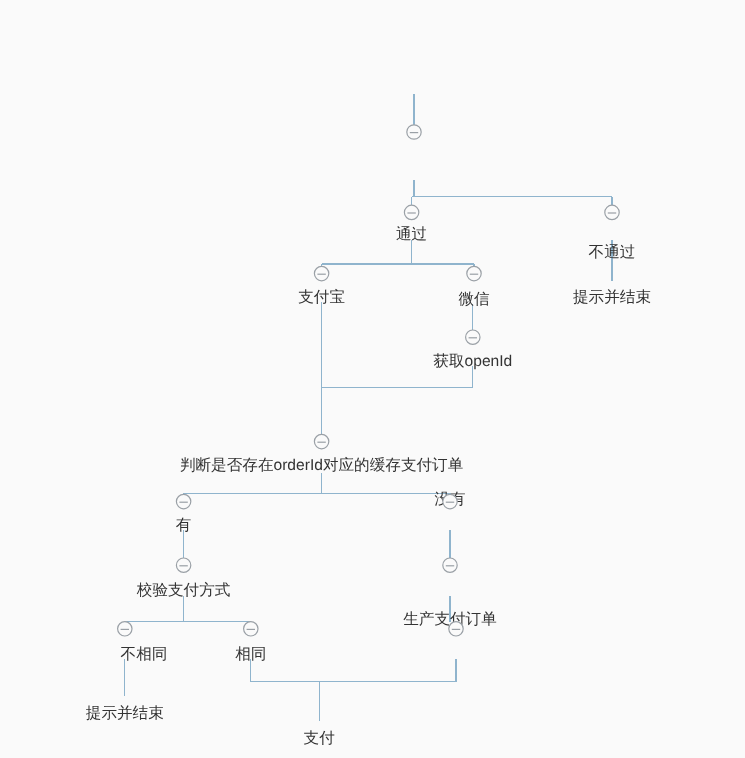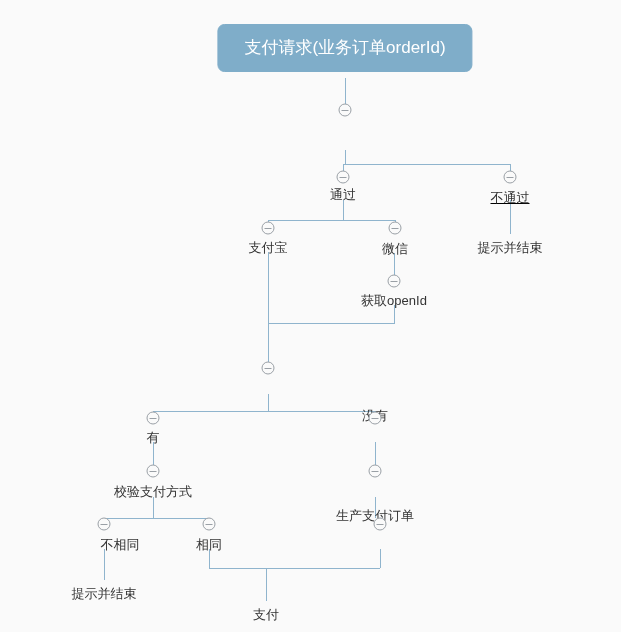--- a/index.html
+++ b/index.html
@@ -105,45 +105,47 @@
       <path d="M375,442 L375,465" stroke="#8fb4cd" stroke-width="1" fill="none" shape-rendering="crispEdges"></path>
       <path d="M153,497 L153,518 M104,518 L209,518" stroke="#8fb4cd" stroke-width="1" fill="none" shape-rendering="crispEdges"></path>
       <path d="M104,518 L104,519" stroke="#8fb4cd" stroke-width="1" fill="none" shape-rendering="crispEdges"></path>
       <path d="M209,518 L209,519" stroke="#8fb4cd" stroke-width="1" fill="none" shape-rendering="crispEdges"></path>
       <path d="M375,497 L375,518" stroke="#8fb4cd" stroke-width="1" fill="none" shape-rendering="crispEdges"></path>
       <path d="M104,549 L104,580" stroke="#8fb4cd" stroke-width="1" fill="none" shape-rendering="crispEdges"></path>
       <path d="M209,549 L209,568 L380,568" stroke="#8fb4cd" stroke-width="1" fill="none" shape-rendering="crispEdges"></path>
       <path d="M380,549 L380,568" stroke="#8fb4cd" stroke-width="1" fill="none" shape-rendering="crispEdges"></path>
       <path d="M266,568 L266,601" stroke="#8fb4cd" stroke-width="1" fill="none" shape-rendering="crispEdges"></path>
     </svg>
-<div class="node-root" style="background: rgb(127, 173, 201); border-color: rgb(127, 173, 201); color: rgb(255, 255, 255); left: 345px; top: 24px;">支付请求(业务订单orderId)</div>
     <div class="toggle" style="left: 345px; top: 110px;"></div>
     <div class="node" style="left: 343px; top: 187px;">
       <div class="node-label" style="color: rgb(51, 51, 51);">通过</div>
     </div>
     <div class="toggle" style="left: 343px; top: 177px;"></div>
-    <div class="node" style="left: 510px; top: 190px; text-decoration: underline;">
+    <div class="node" style="left: 510px; top: 202px;">
       <div class="node-label" style="color: rgb(51, 51, 51);">不通过</div>
     </div>
     <div class="toggle" style="left: 510px; top: 177px;"></div>
     <div class="node" style="left: 510px; top: 240px;">
       <div class="node-label" style="color: rgb(51, 51, 51);">提示并结束</div>
     </div>
     <div class="node" style="left: 268px; top: 240px;">
       <div class="node-label" style="color: rgb(51, 51, 51);">支付宝</div>
     </div>
     <div class="toggle" style="left: 268px; top: 228px;"></div>
     <div class="node" style="left: 395px; top: 241px;">
       <div class="node-label" style="color: rgb(51, 51, 51);">微信</div>
     </div>
     <div class="toggle" style="left: 395px; top: 228px;"></div>
     <div class="node" style="left: 394px; top: 293px;">
       <div class="node-label" style="color: rgb(51, 51, 51);">获取openId</div>
     </div>
     <div class="toggle" style="left: 394px; top: 281px;"></div>
+    <div class="node" style="left: 268px; top: 380px;">
+      <div class="node-label" style="color: rgb(51, 51, 51);">判断是否存在orderId对应的缓存支付订单</div>
+    </div>
     <div class="toggle" style="left: 268px; top: 368px;"></div>
     <div class="node" style="left: 153px; top: 430px;">
       <div class="node-label" style="color: rgb(51, 51, 51);">有</div>
     </div>
     <div class="toggle" style="left: 153px; top: 418px;"></div>
     <div class="node" style="left: 375px; top: 408px;">
       <div class="node-label" style="color: rgb(51, 51, 51);">没有</div>
     </div>
     <div class="toggle" style="left: 375px; top: 418px;"></div>
     <div class="node" style="left: 153px; top: 484px;">

